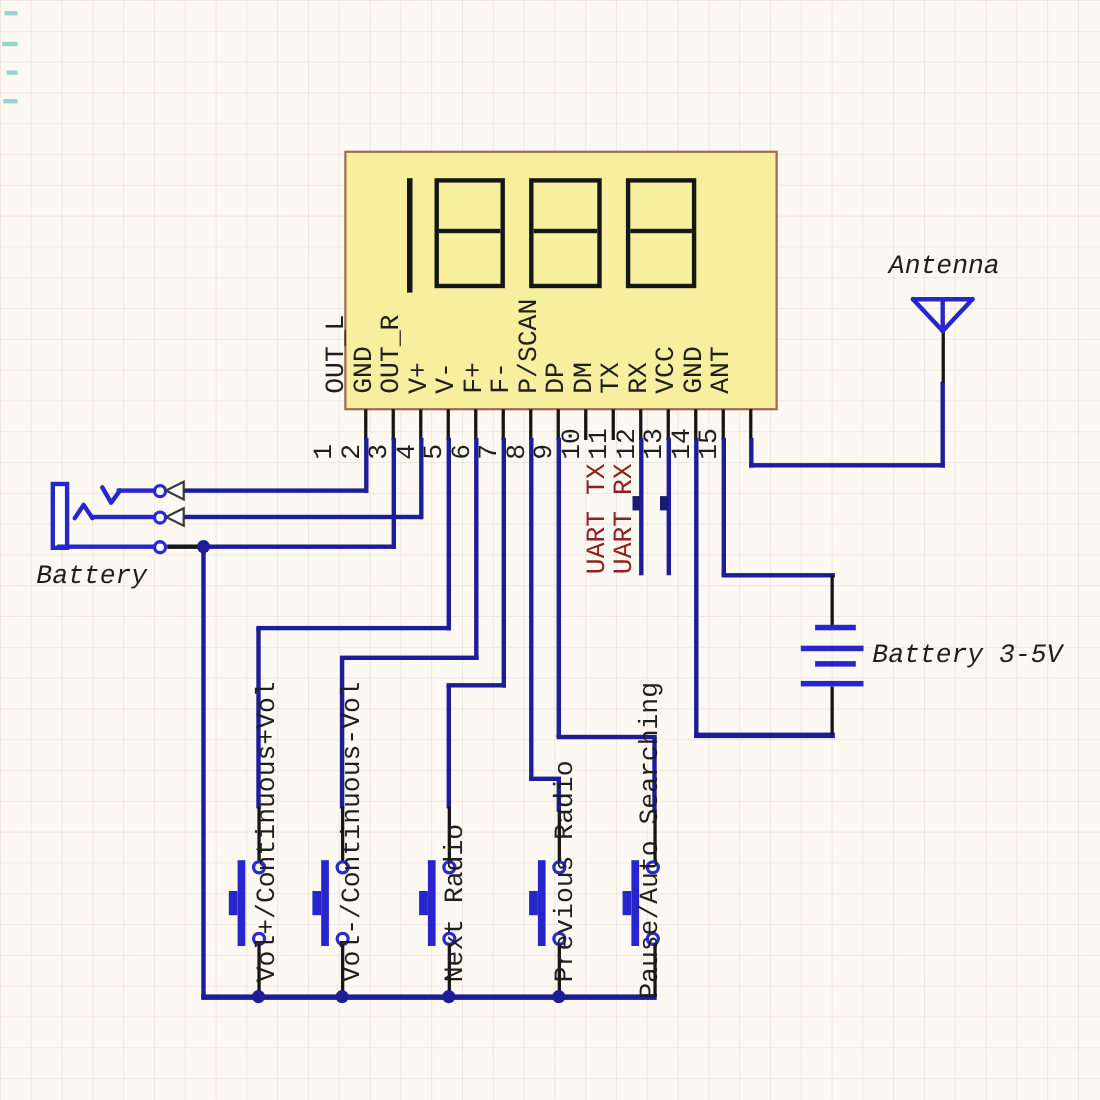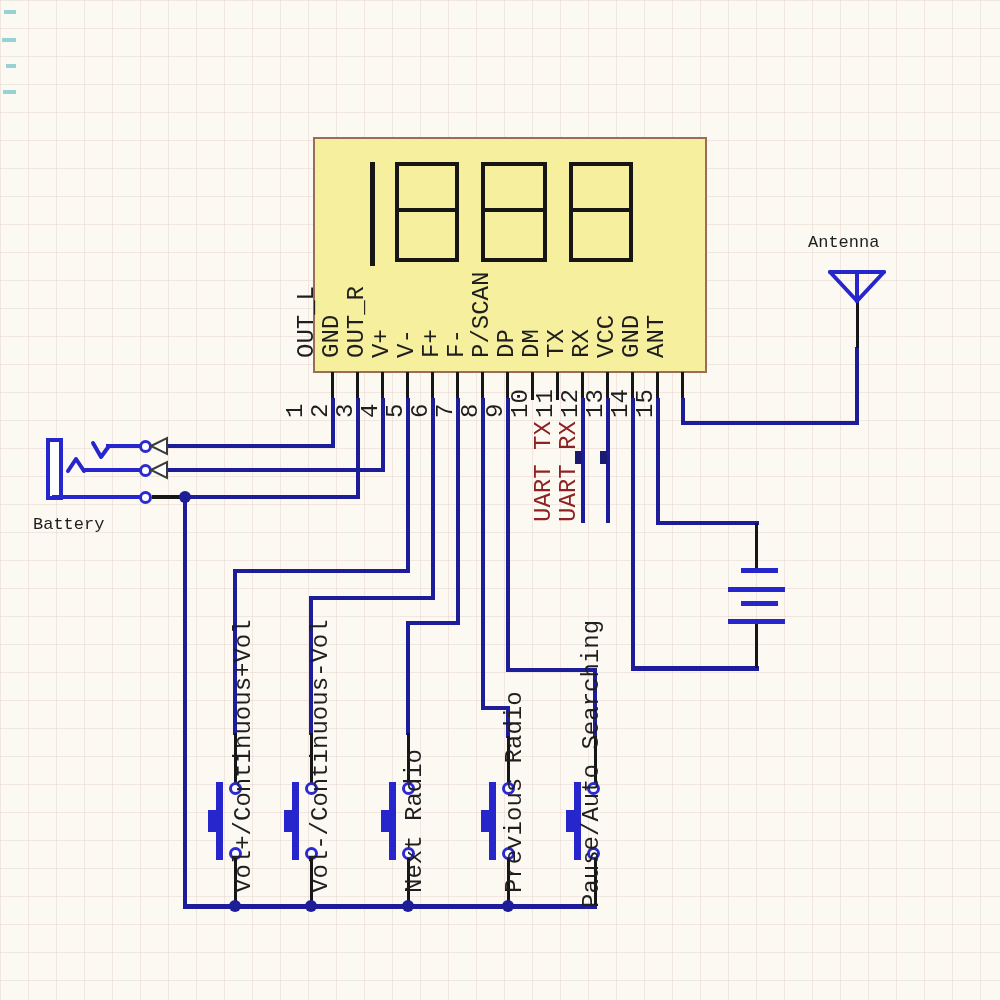--- a/index.html
+++ b/index.html
@@ -17,21 +17,21 @@
   .b{position:absolute;background:#161616;}         
   .a{position:absolute;background:#2626cc;}         
   .nub{position:absolute;background:#1a1a70;}
   .dot{position:absolute;width:12px;height:12px;border-radius:50%;background:#1d1d99;}
   .circ{position:absolute;width:7px;height:7px;border:3px solid #2a2ad0;border-radius:50%;background:#fff;}
   .seg{position:absolute;border:4px solid #161616;}
   .module{position:absolute;left:313px;top:137px;width:394px;height:236px;
           background:#f5ef9e;border:2px solid #9b6b5c;box-sizing:border-box;}
   .jack{position:absolute;left:46px;top:438px;width:17px;height:62px;
         border:4px solid #2626cc;background:#fff;box-sizing:border-box;}
-  .ht{position:absolute;white-space:nowrap;font-size:17px;line-height:26px;}
+  .ht{position:absolute;white-space:nowrap;font-size:24px;line-height:26px;font-style:italic;}
   .vt{position:absolute;white-space:nowrap;font-size:24px;line-height:26px;height:26px;
       transform-origin:0 100%;transform:rotate(-90deg);}
   .red{color:#8e2222;}
   .speck{position:absolute;background:rgba(0,158,158,0.40);}
   svg{position:absolute;left:0;top:0;}
 </style>
 </head>
 <body>
 
 <div id="canvas">
@@ -155,20 +155,21 @@
 
   <div class="ht" style="left:808px;top:230px;">Antenna</div>
   <div class="b" style="left:856px;top:301px;width:3px;height:47px;"></div>
 
   <div class="b" style="left:755px;top:523px;width:3px;height:47px;"></div>
   <div class="a" style="left:741px;top:568px;width:37px;height:5px;"></div>
   <div class="a" style="left:728px;top:587px;width:57px;height:5px;"></div>
   <div class="a" style="left:741px;top:601px;width:37px;height:5px;"></div>
   <div class="a" style="left:728px;top:619px;width:57px;height:5px;"></div>
   <div class="b" style="left:755px;top:624px;width:3px;height:44px;"></div>
+  <div class="ht" style="left:793px;top:584px;">Battery 3-5V</div>
 
   <div class="vt red" style="left:557px;top:496px;">UART TX</div>
   <div class="vt red" style="left:582px;top:496px;">UART RX</div>
 
   <div class="b" style="left:234px;top:733px;width:3px;height:50px;"></div>
   <div class="a" style="left:216px;top:782px;width:7px;height:78px;"></div>
   <div class="a" style="left:208px;top:810px;width:8px;height:22px;"></div>
   <div class="circ" style="left:229px;top:782px;"></div>
   <div class="circ" style="left:229px;top:847px;"></div>
   <div class="b" style="left:234px;top:858px;width:3px;height:48px;"></div>

